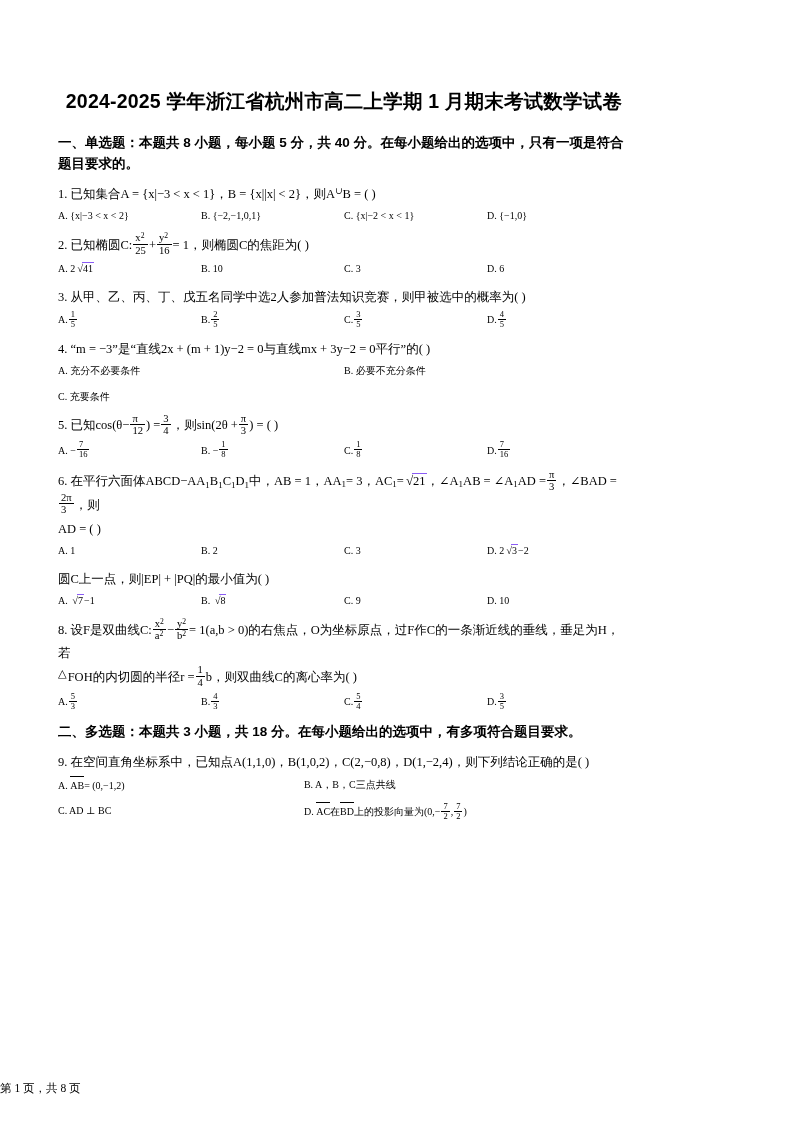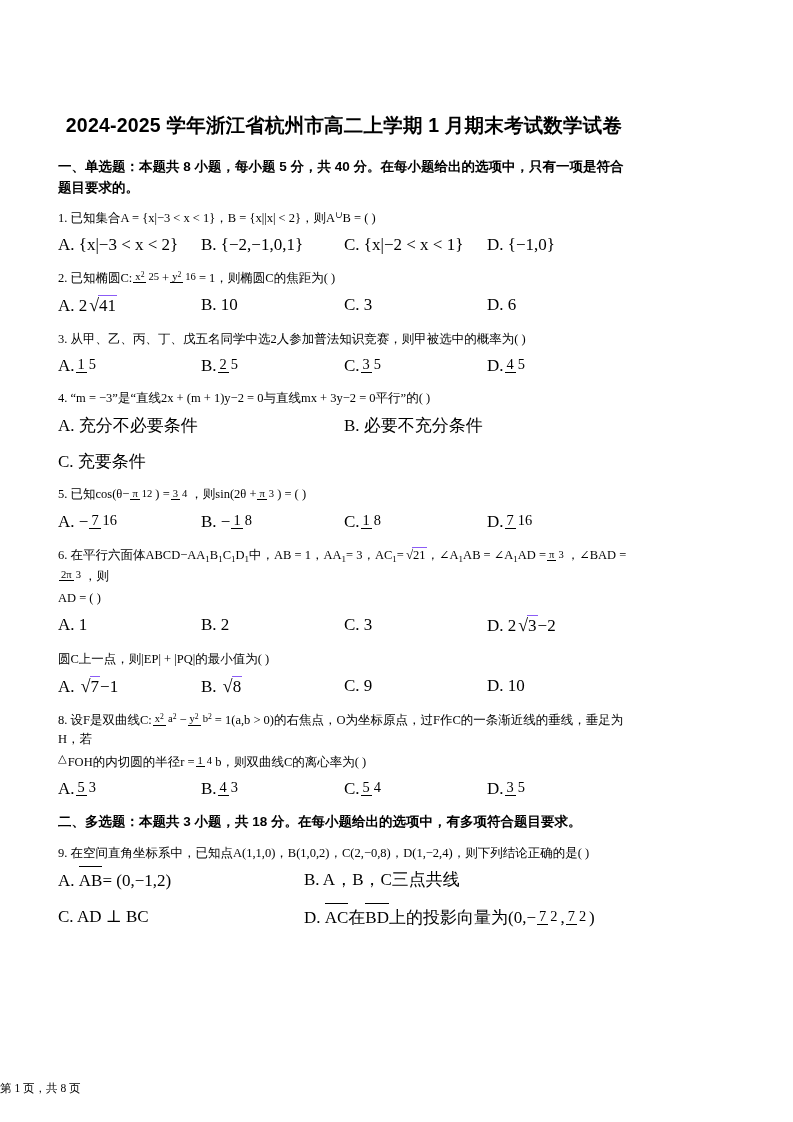--- a/index.html
+++ b/index.html
@@ -12,21 +12,21 @@
     height: 1122px;
     font-family: "Liberation Serif", "DejaVu Serif", serif;
     color: #000;
     position: relative;
   }
   .page {
     position: relative;
     width: 688px;
     height: 1122px;
     box-sizing: border-box;
-    padding: 112px 58px 0 58px;
+    padding: 88px 58px 0 58px;
   }
   .doc-title {
     font-family: "Liberation Sans", sans-serif;
     font-weight: bold;
     font-size: 19.5px;
     text-align: center;
     letter-spacing: 0.2px;
     margin: 0 0 18px 0;
     line-height: 1.4;
   }
@@ -40,41 +40,41 @@
   .q {
     font-size: 12.5px;
     line-height: 1.55;
     margin: 0 0 6px 0;
   }
   .q-body {
     margin-bottom: 3px;
   }
   .opts {
     display: flex;
-    font-size: 17px;
+    font-size: 10px;
     margin: 4px 0 10px 0;
     align-items: flex-start;
   }
   .opts.four > div {
     width: 25%;
     box-sizing: border-box;
     padding-right: 4px;
   }
   .opts.two > div {
     width: 50%;
     box-sizing: border-box;
     padding-right: 4px;
   }
   .opts.two-wide > div:first-child { width: 43%; }
   .opts.two-wide > div:last-child { width: 57%; }
 
   
   .frac {
     display: inline-flex;
-    flex-direction: row;
+    flex-direction: column;
     vertical-align: middle;
     text-align: left;
     font-size: 0.85em;
     line-height: 1.05;
     margin: 0 1px;
     position: relative;
     top: -0.15em;
   }
   .frac > span:first-child {
     border-bottom: 1px solid #000;

